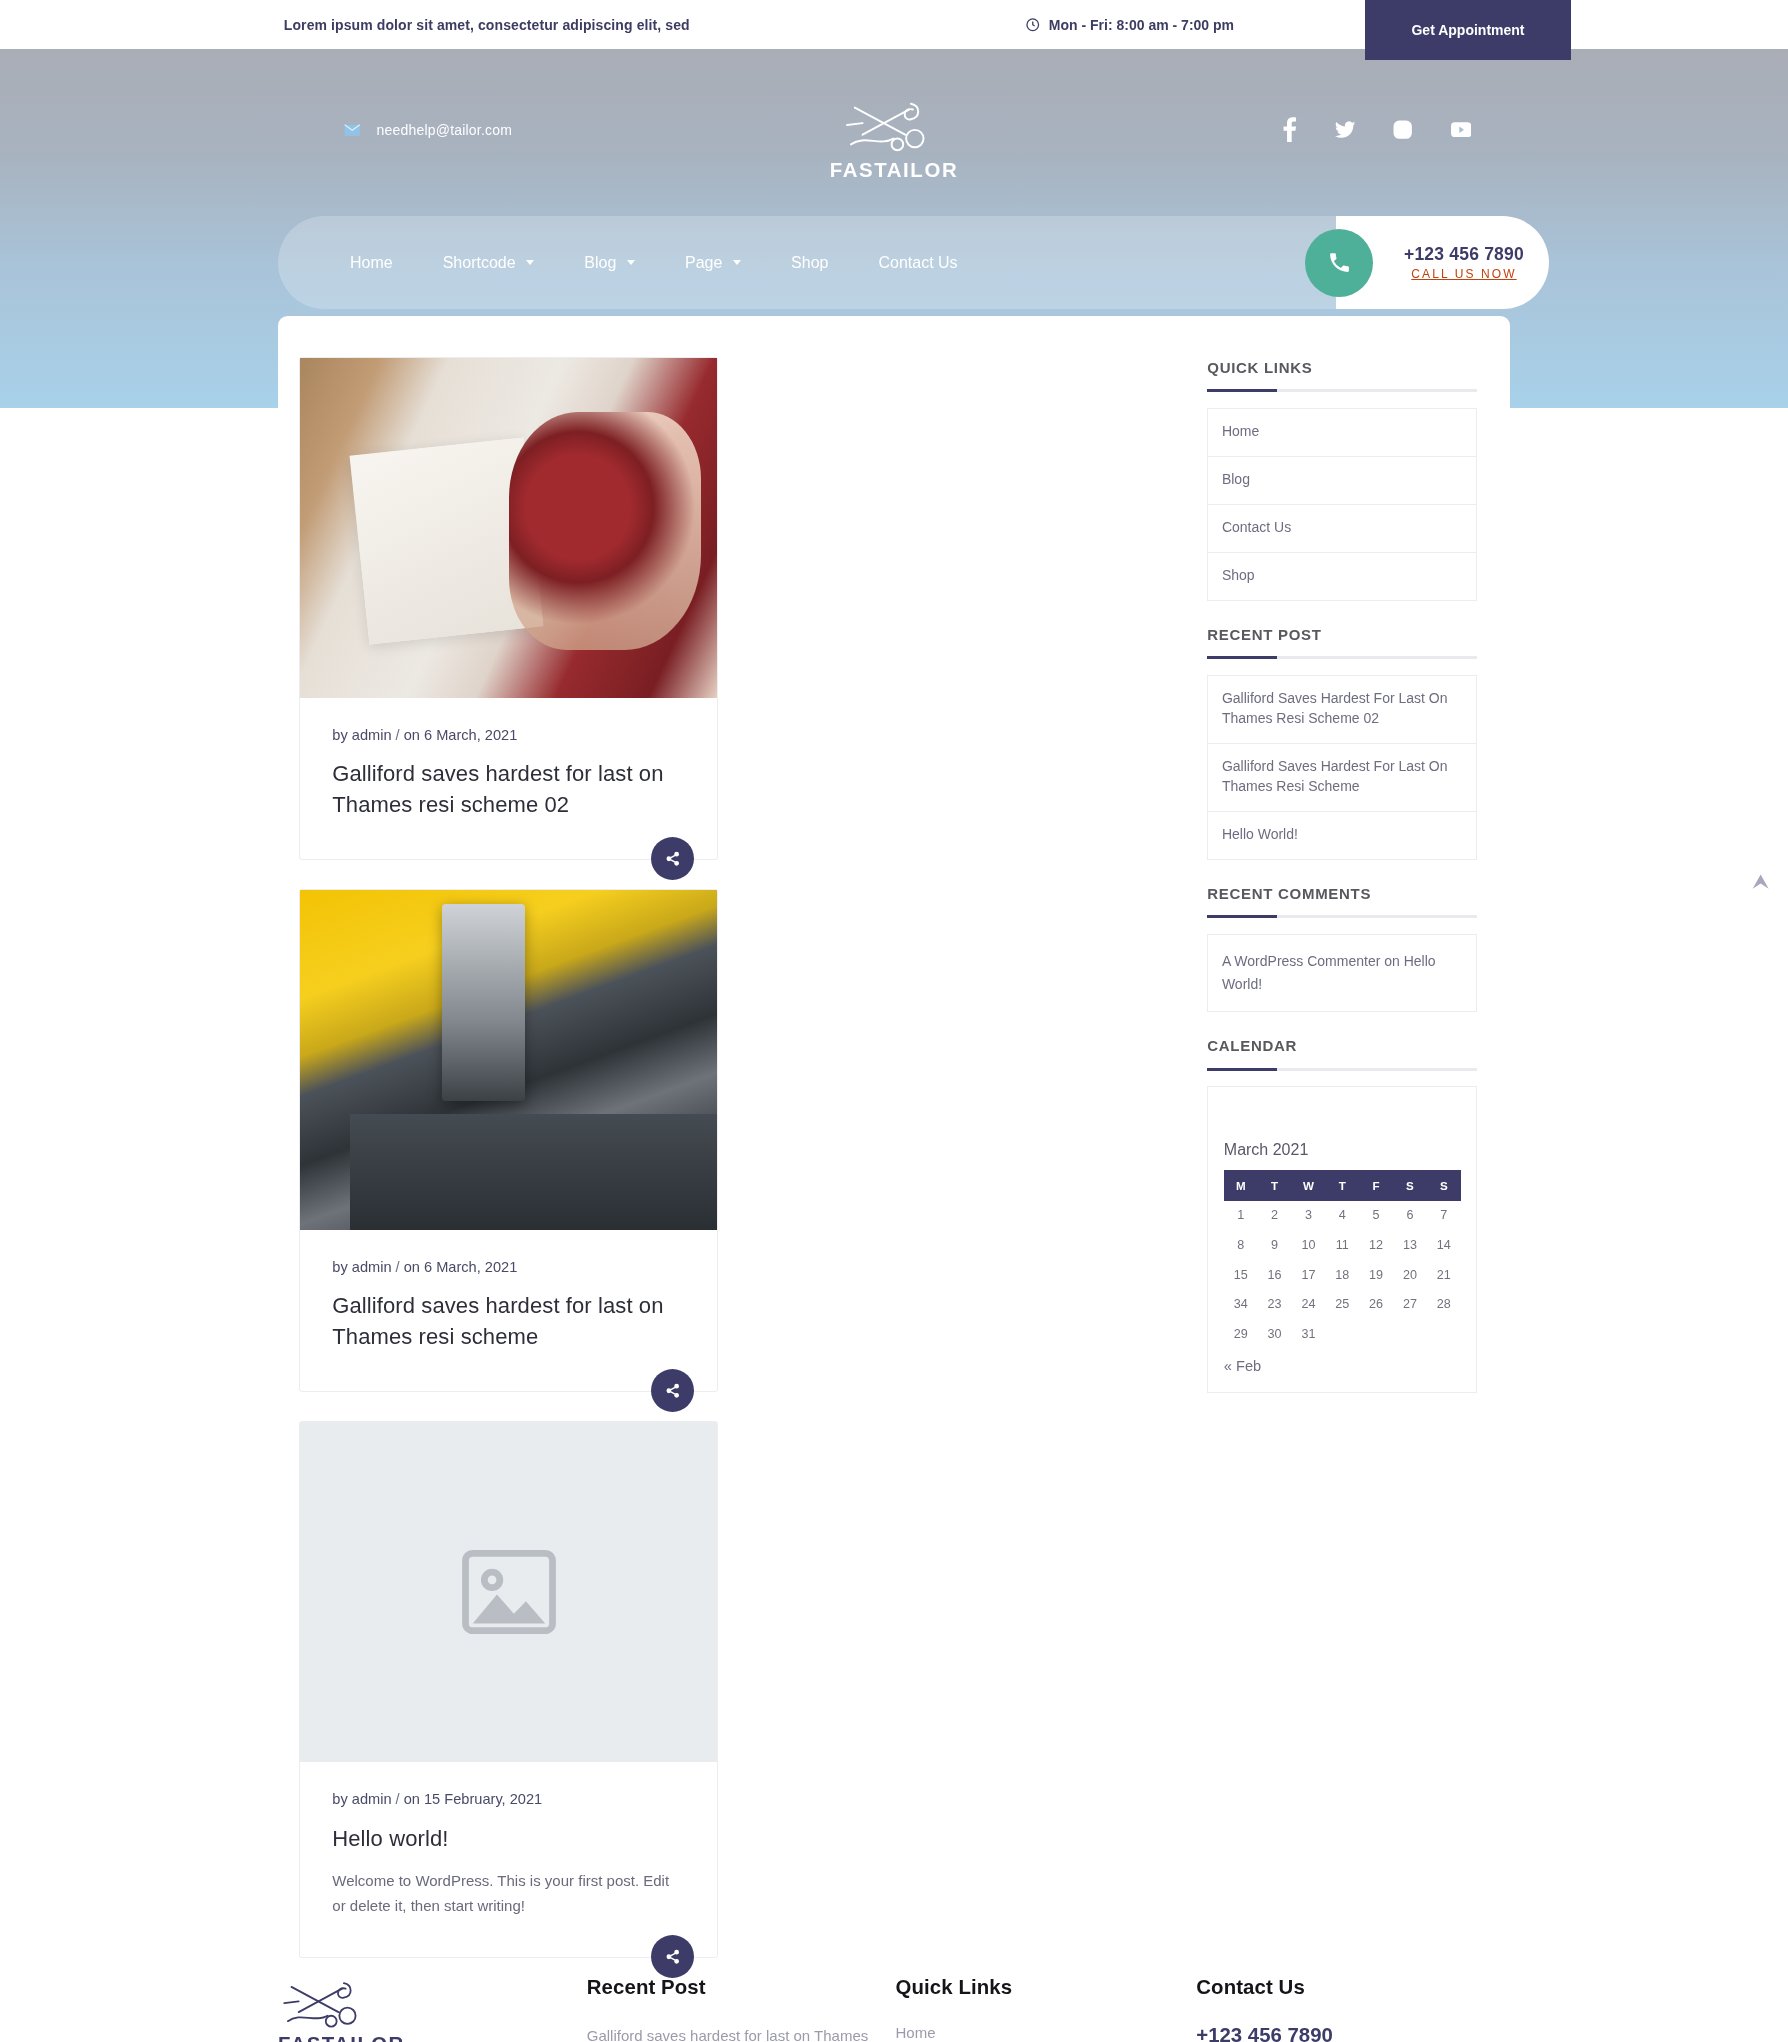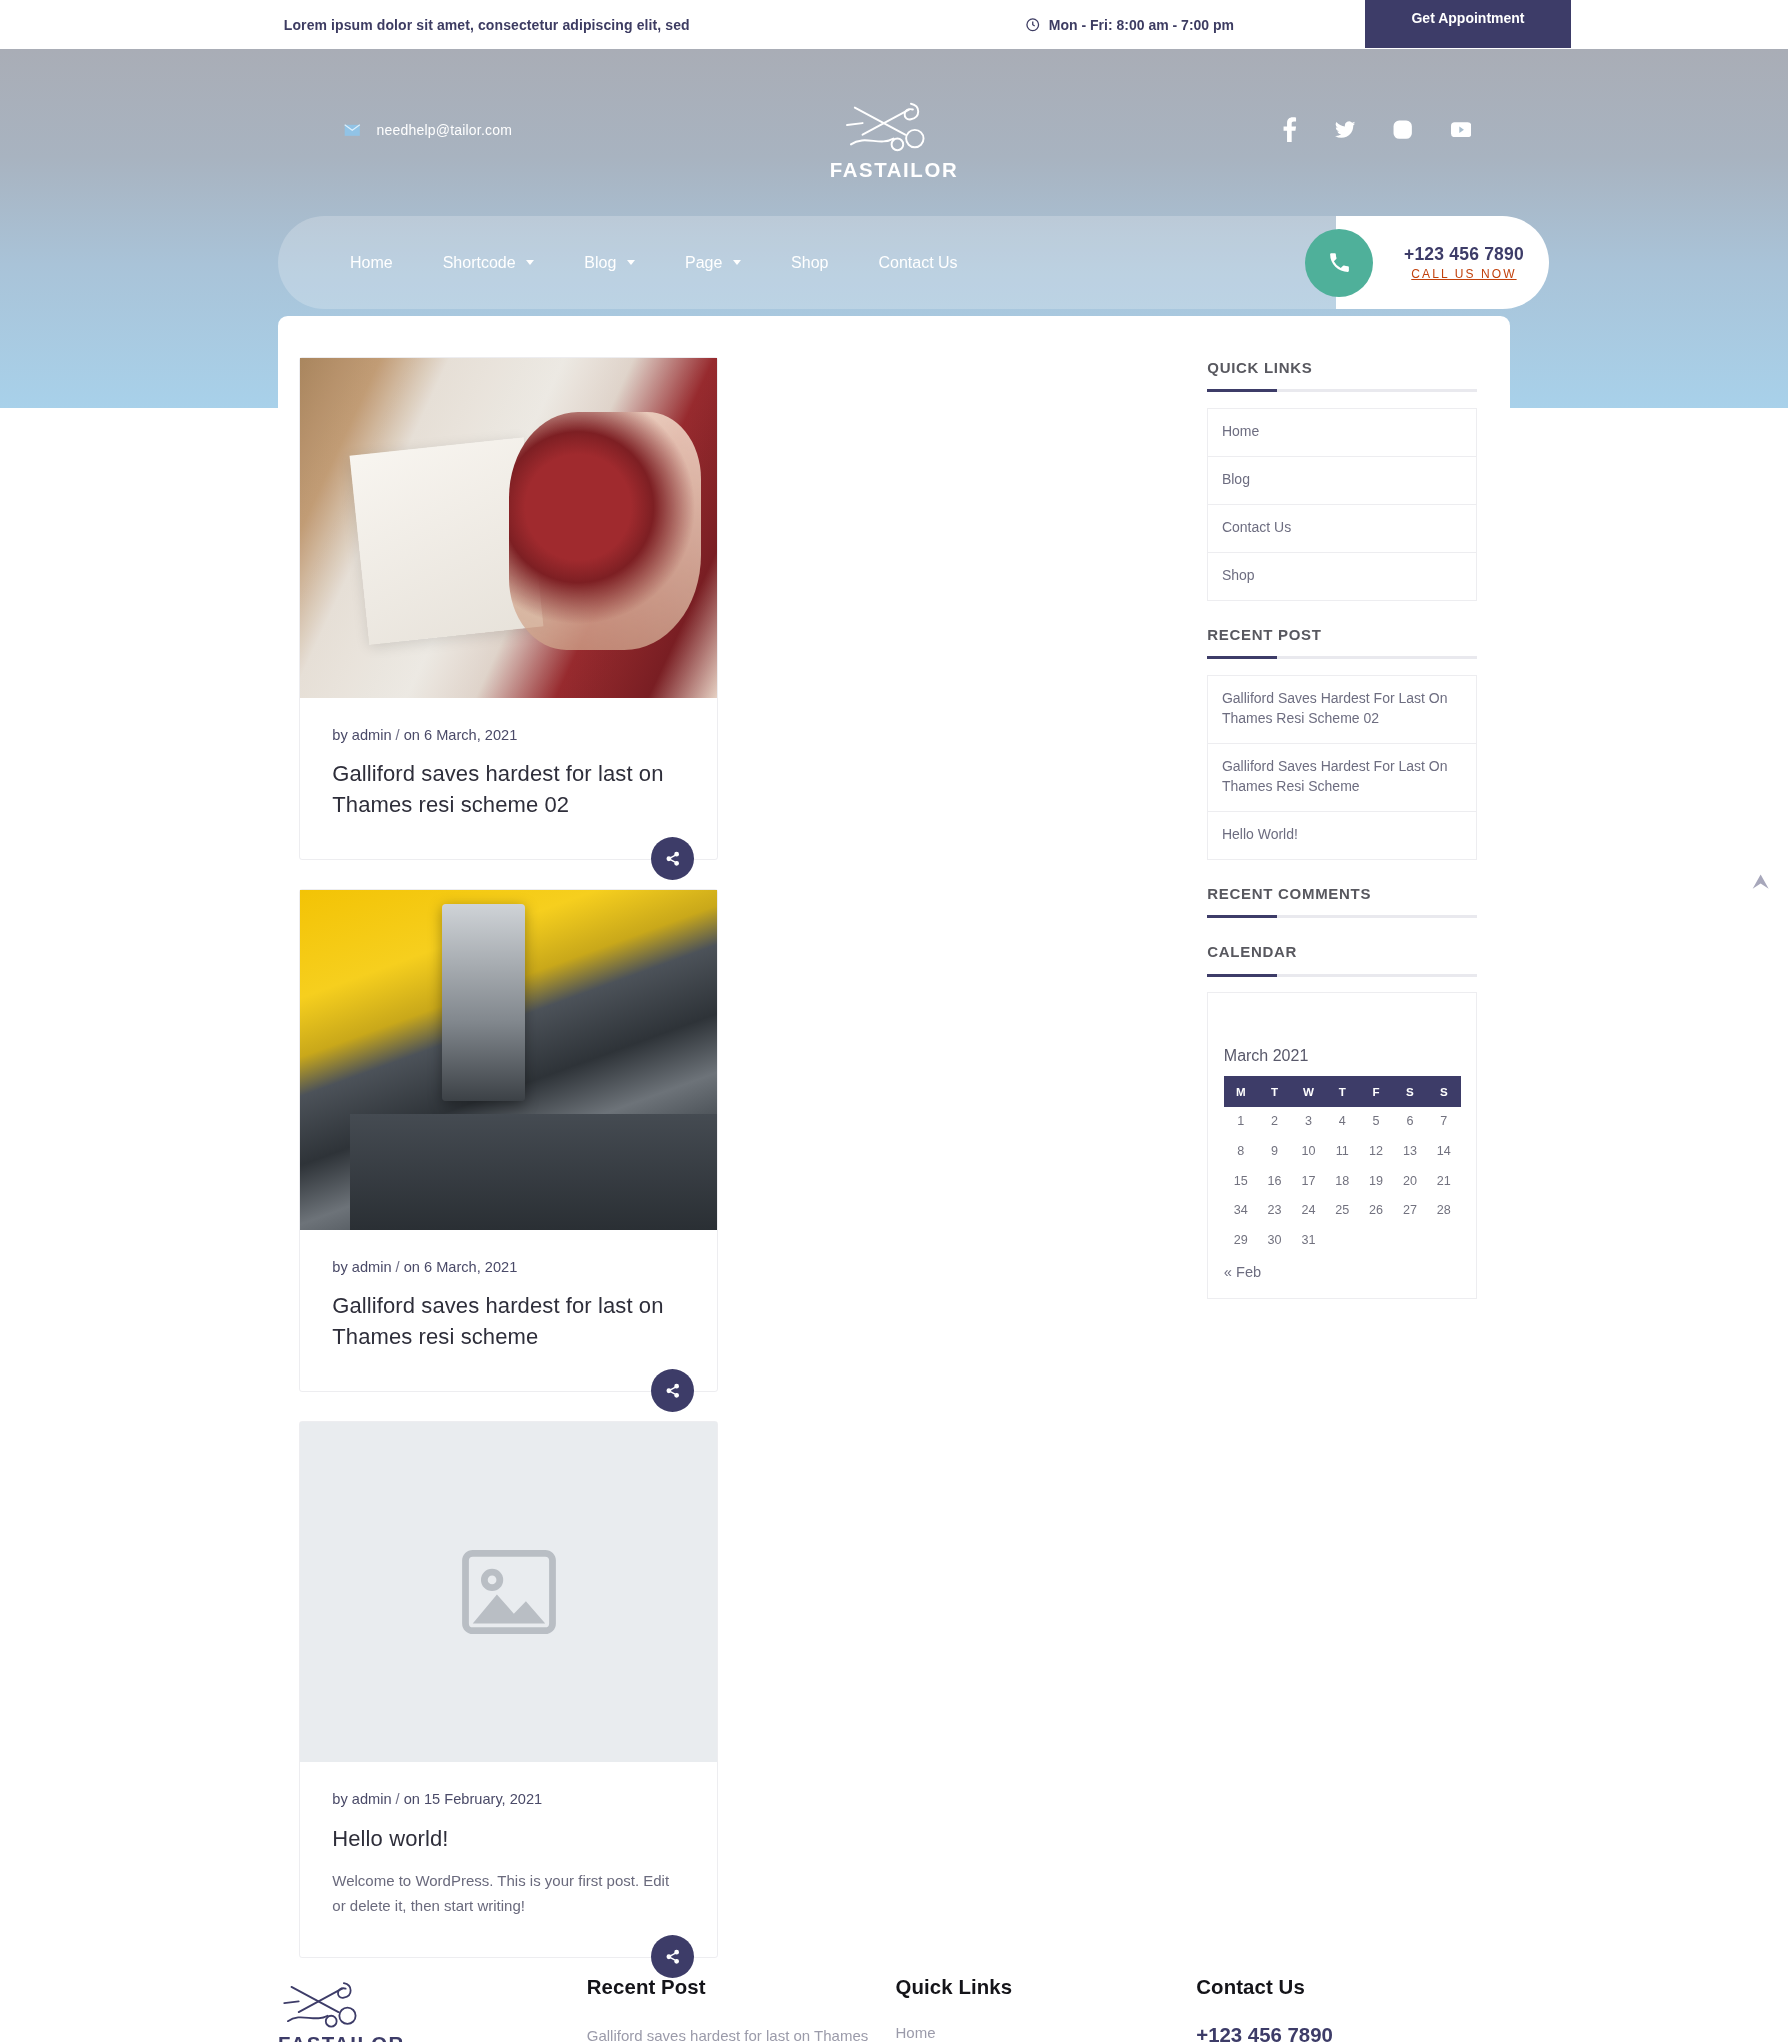--- a/index.html
+++ b/index.html
@@ -16,21 +16,21 @@
   .topbar {
     height: 49px;
     background: #ffffff;
     display: flex;
     align-items: stretch;
     position: relative;
     z-index: 6;
   }
   .topbar-inner {
     width: 1232px;
-    margin: 0 auto;
+    margin: 12px auto;
     display: flex;
     align-items: center;
     position: relative;
   }
   .topbar-tagline {
     font-size: 14px;
     font-weight: bold;
     color: #3d3c62;
     letter-spacing: 0.1px;
     margin-left: 5.8px;
@@ -622,20 +622,21 @@
         <ul class="widget-list">
           <li>Galliford Saves Hardest For Last On Thames Resi Scheme 02</li>
           <li>Galliford Saves Hardest For Last On Thames Resi Scheme</li>
           <li>Hello World!</li>
         </ul>
       </section>
 
       <section class="widget">
         <div class="widget-head">RECENT COMMENTS</div>
         <div class="widget-rule"></div>
+        <div class="widget-box">A WordPress Commenter on Hello World!</div>
       </section>
 
       <section class="widget">
         <div class="widget-head">CALENDAR</div>
         <div class="widget-rule"></div>
         <div class="calendar-box">
           <div class="cal-caption">March 2021</div>
           <table class="calendar">
             <thead>
               <tr>

